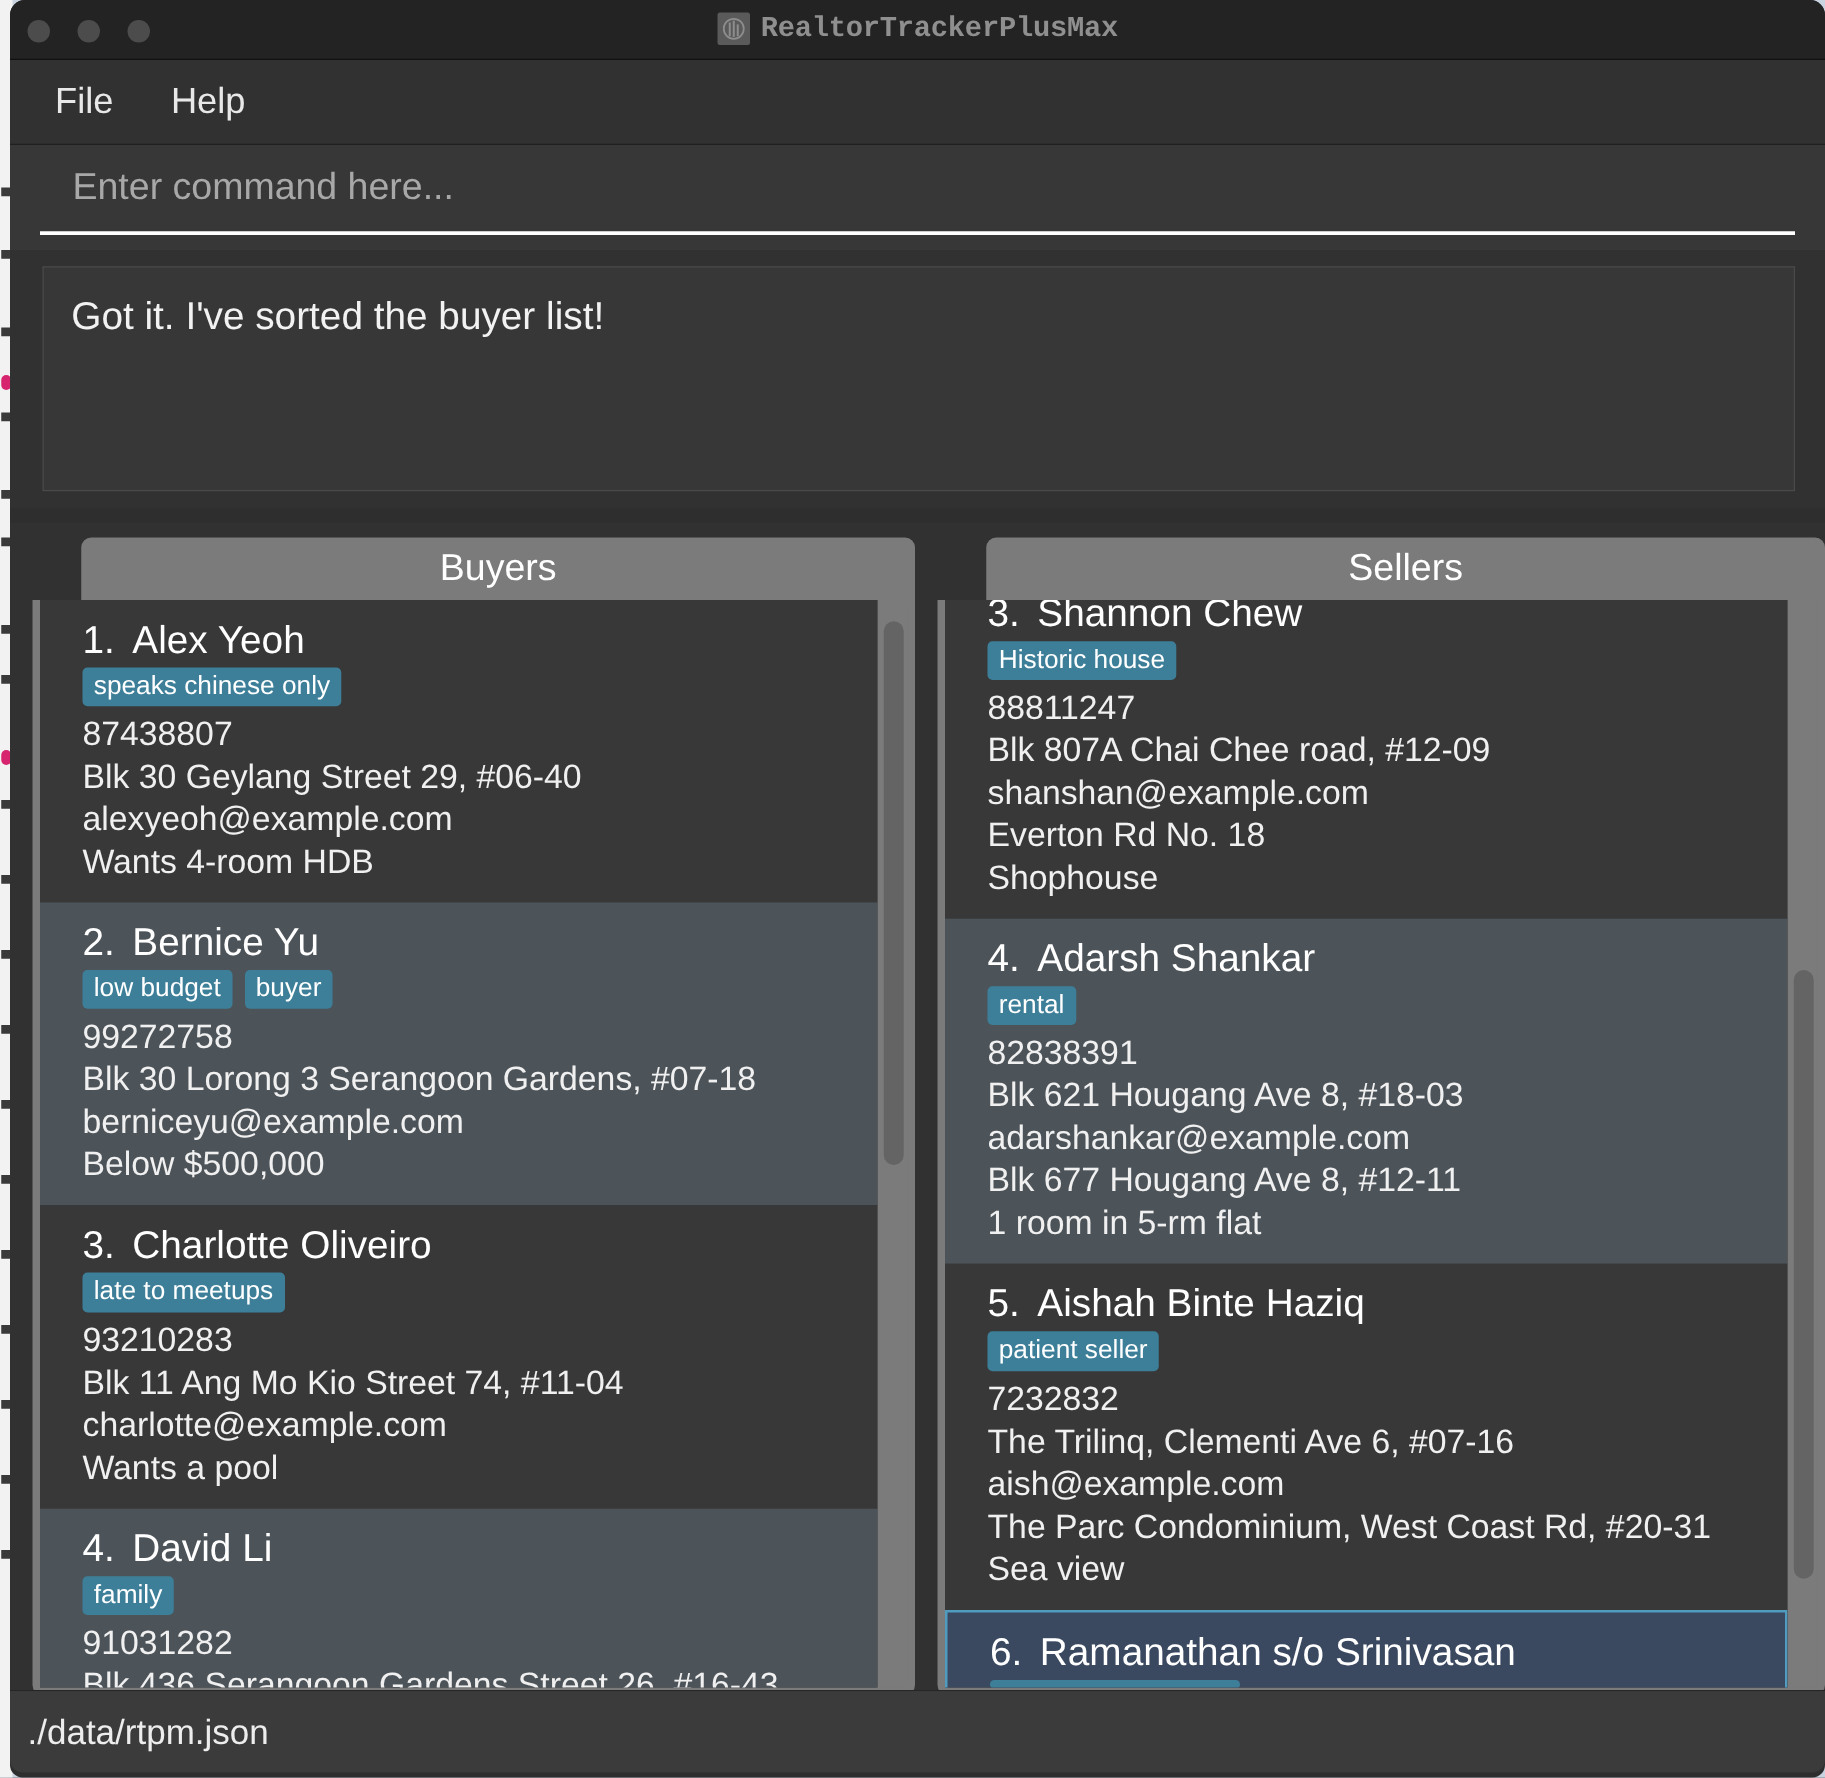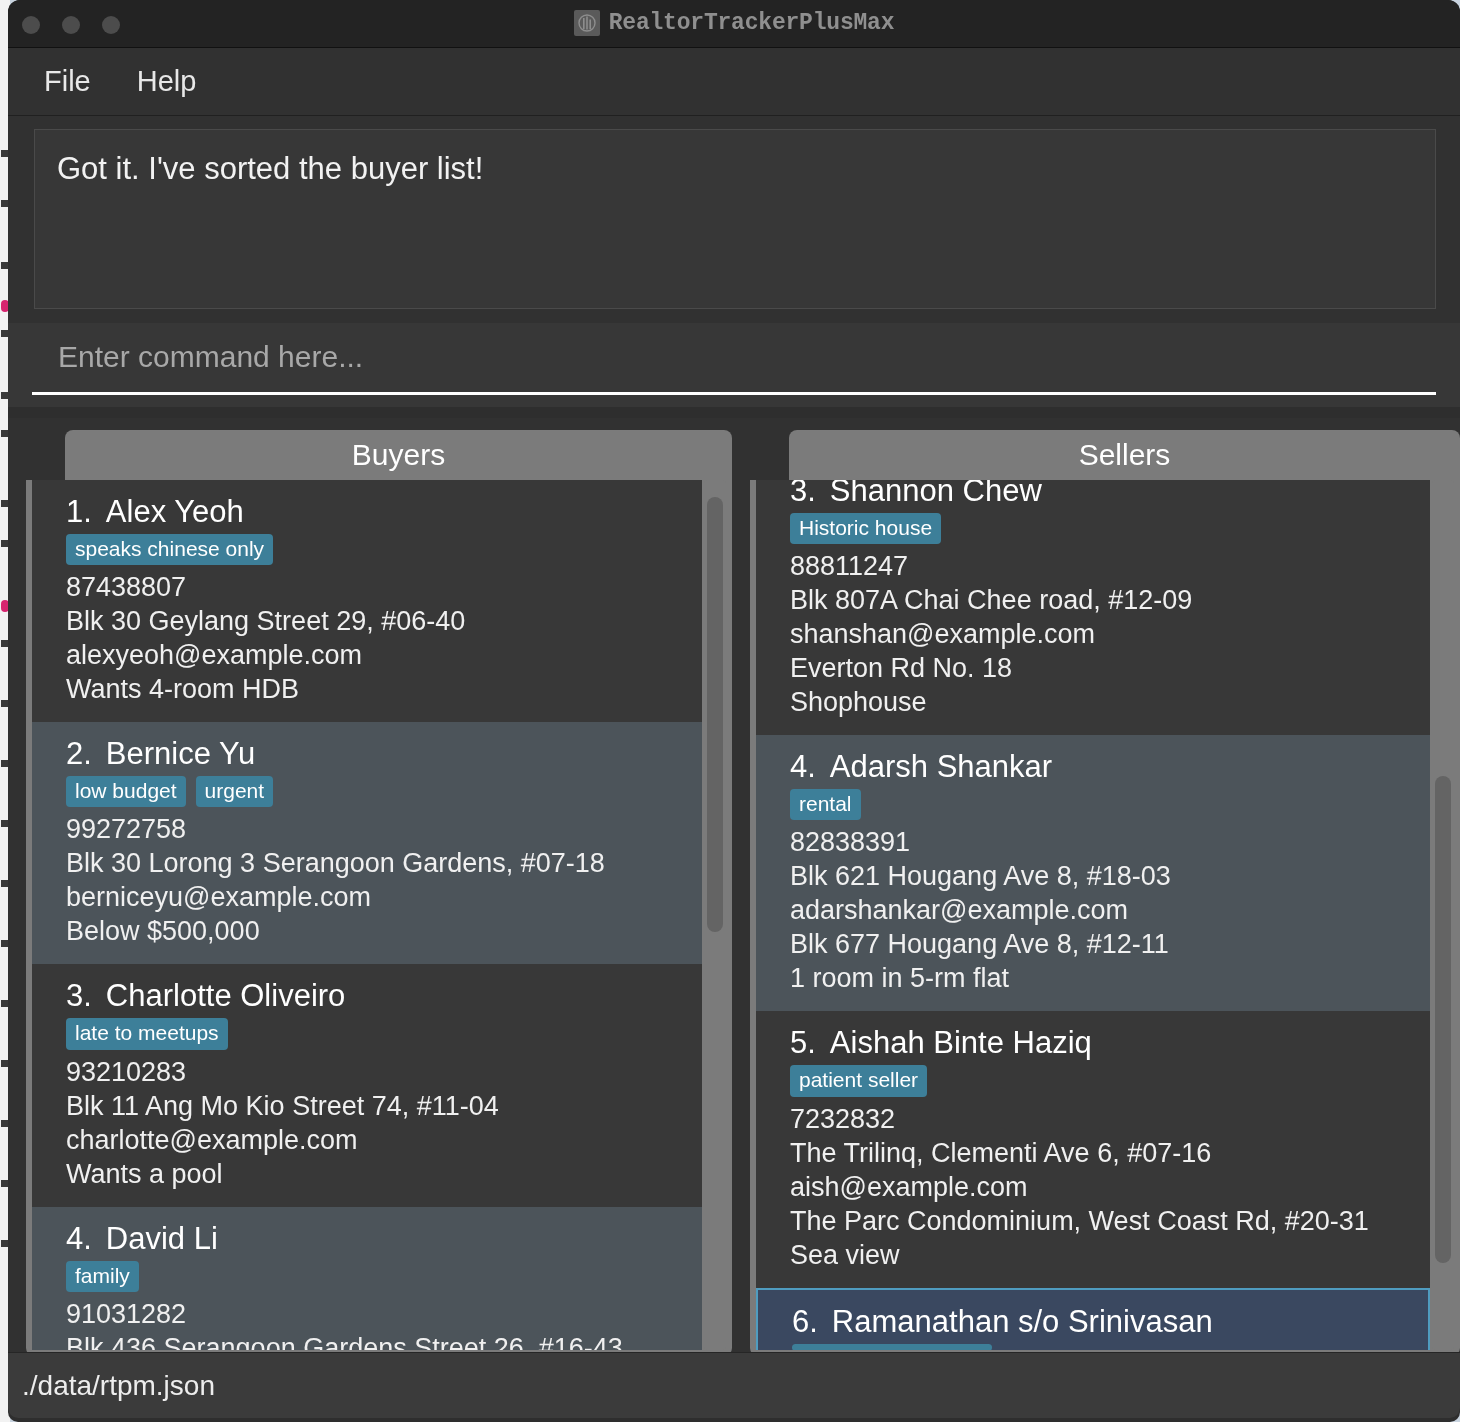--- a/index.html
+++ b/index.html
@@ -310,28 +310,28 @@
       </div>
       <div id="title-text">RealtorTrackerPlusMax</div>
     </div>
   </div>
 
   <div id="menubar">
     <div class="menu-item">File</div>
     <div class="menu-item">Help</div>
   </div>
 
+  <div id="command-area">
+    <input id="command-input" type="text" placeholder="Enter command here..." style="">
+  </div>
+
   <div id="response-wrap">
     <div id="response-box">
       <div id="response-text">Got it. I've sorted the buyer list!</div>
     </div>
-  </div>
-
-  <div id="command-area">
-    <input id="command-input" type="text" placeholder="Enter command here..." style="">
   </div>
 
   <div id="panels">
 
     <div class="panel" id="panel-buyers">
       <div class="panel-header">
         <div class="panel-header-text">Buyers</div>
       </div>
       <div class="panel-body">
         <div class="list-viewport">
@@ -343,21 +343,21 @@
                 </div>
                 <div class="detail-line">87438807</div>
                 <div class="detail-line">Blk 30 Geylang Street 29, #06-40</div>
                 <div class="detail-line">alexyeoh@example.com</div>
                 <div class="detail-line">Wants 4-room HDB</div>
               </div>
               <div class="person-card alt">
                 <div class="person-name"><span class="idx">2.</span><span>Bernice Yu</span></div>
                 <div class="tag-row">
                   <span class="tag">low budget</span>
-                  <span class="tag">urgent</span>
+                  <span class="tag">buyer</span>
                 </div>
                 <div class="detail-line">99272758</div>
                 <div class="detail-line">Blk 30 Lorong 3 Serangoon Gardens, #07-18</div>
                 <div class="detail-line">berniceyu@example.com</div>
                 <div class="detail-line">Below $500,000</div>
               </div>
               <div class="person-card">
                 <div class="person-name"><span class="idx">3.</span><span>Charlotte Oliveiro</span></div>
                 <div class="tag-row">
                   <span class="tag">late to meetups</span>

